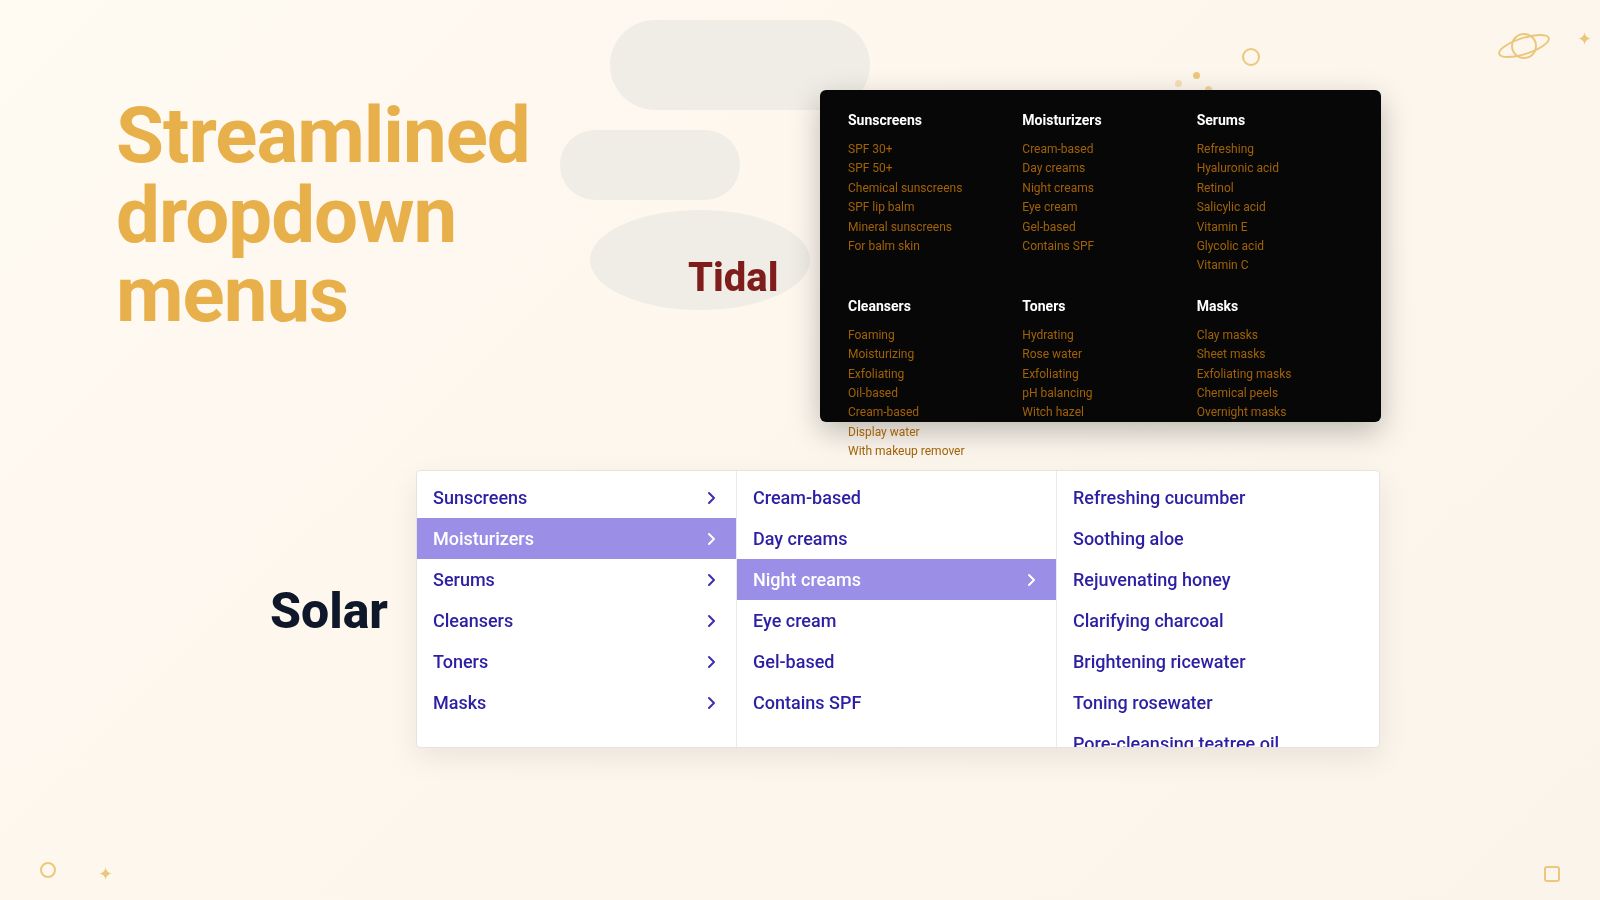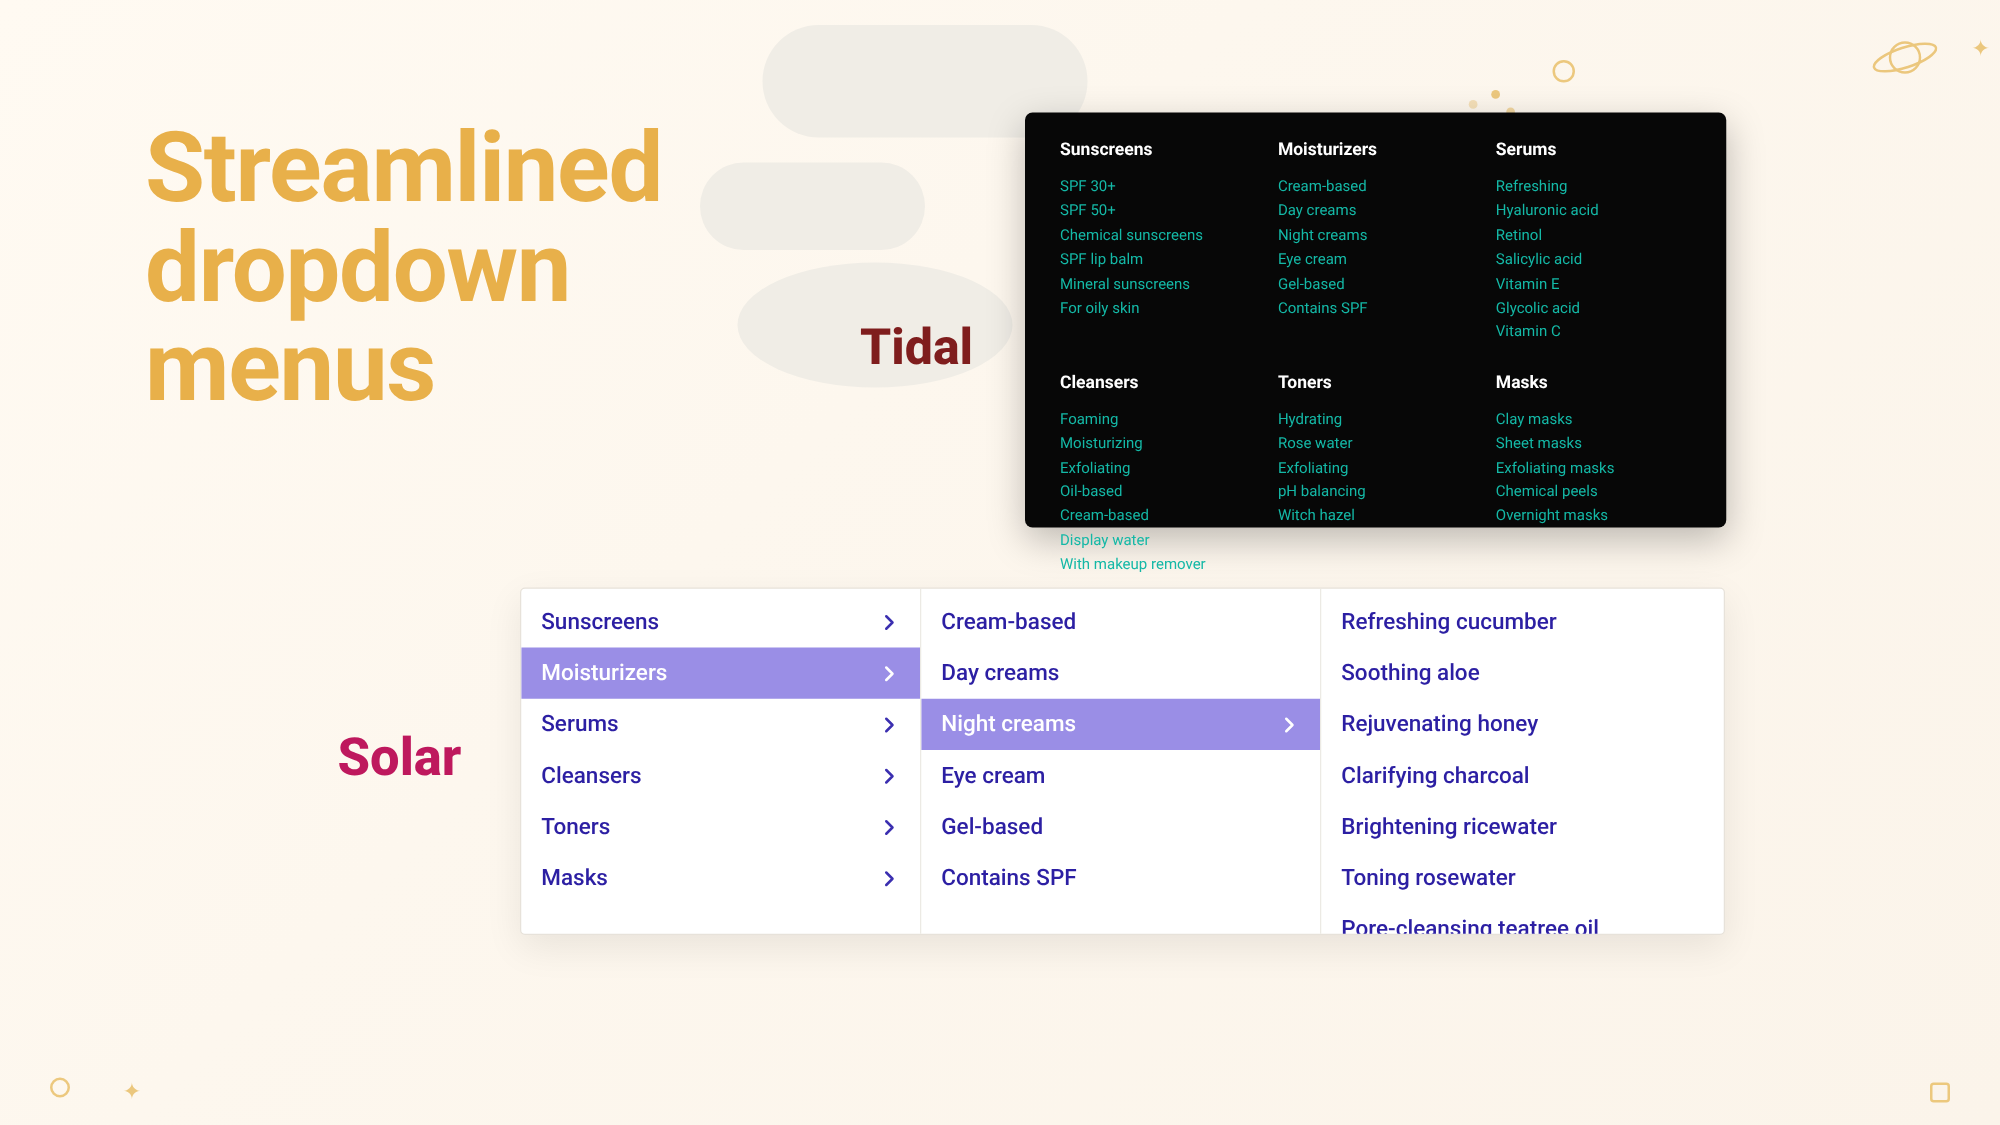--- a/index.html
+++ b/index.html
@@ -30,33 +30,33 @@
 
   
   .hero { position: absolute; top: 96px; left: 116px; width: 600px; z-index: 2; }
   .hero h1 { font-size: 78px; line-height: 1.02; font-weight: 700; color: #e8b04a; letter-spacing: -1px; }
   .hero p  { margin-top: 22px; font-size: 25px; line-height: 1.55; color: #6d6e80; font-weight: 400; max-width: 520px; }
 
   
   .tidal-label { position: absolute; top: 254px; left: 688px; font-size: 40px; font-weight: 800; color: #7f1d1d; z-index: 2; }
 
   
-  .solar-label { position: absolute; top: 582px; left: 270px; font-size: 42px; font-weight: 800; color: #be185d; z-index: 2; }
+  .solar-label { position: absolute; top: 582px; left: 270px; font-size: 50px; font-weight: 800; color: #0f172a; z-index: 2; }
 
   
   .tidal {
     position: absolute; top: 90px; left: 820px; width: 561px; height: 332px;
     background: #070707; border-radius: 6px; color: #d4d4d4;
     padding: 22px 28px 18px 28px; z-index: 3; box-shadow: 0 10px 30px rgba(0,0,0,.25);
     display: grid; grid-template-columns: 1fr 1fr 1fr; column-gap: 18px; row-gap: 18px;
     font-size: 12px;
   }
   .tcol h3 { color: #fff; font-size: 14px; font-weight: 700; margin-bottom: 12px; }
   .tcol ul { list-style: none; }
-  .tcol li { color: #14b8a6; font-size: 12px; line-height: 1.45; padding: 1px 0; cursor: pointer; }
+  .tcol li { color: #a16207; font-size: 12px; line-height: 1.45; padding: 1px 0; cursor: pointer; }
   .trow2 { margin-top: 4px; }
 
   
   .solar {
     position: absolute; top: 470px; left: 416px; width: 964px; height: 278px;
     background: #fff; border: 1px solid #e7e2da; border-radius: 4px; z-index: 3;
     display: grid; grid-template-columns: 320px 320px 1fr;
     box-shadow: 0 10px 30px rgba(0,0,0,.08);
   }
   .scol { border-right: 1px solid #eceae4; padding: 6px 0; overflow: hidden; }
@@ -105,21 +105,21 @@
 
 <div class="tidal" id="tidal">
     <div class="tcol">
       <h3>Sunscreens</h3>
       <ul>
         <li>SPF 30+</li>
         <li>SPF 50+</li>
         <li>Chemical sunscreens</li>
         <li>SPF lip balm</li>
         <li>Mineral sunscreens</li>
-        <li>For oily skin</li>
+        <li>For balm skin</li>
       </ul>
     </div>
     <div class="tcol">
       <h3>Moisturizers</h3>
       <ul>
         <li>Cream-based</li>
         <li>Day creams</li>
         <li>Night creams</li>
         <li>Eye cream</li>
         <li>Gel-based</li>

